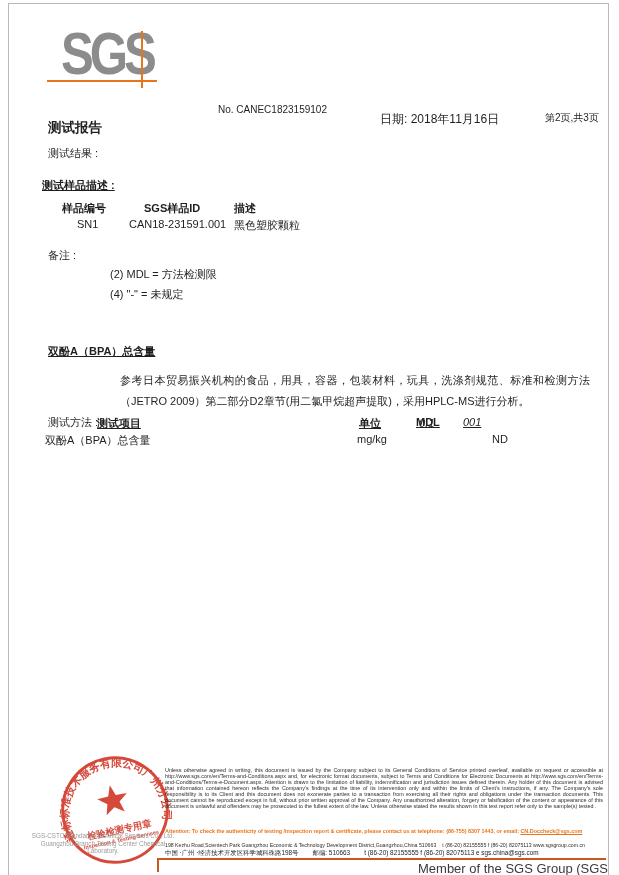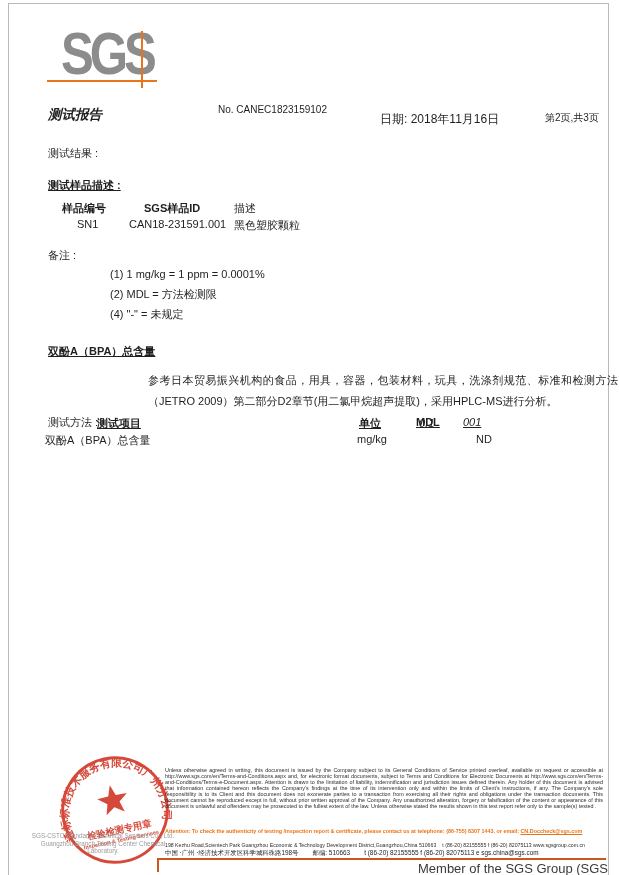--- a/index.html
+++ b/index.html
@@ -16,53 +16,53 @@
 
   
   .logo-text {
     left:61px; top:24px; font-size:60px; font-weight:bold; color:#8c8c8c;
     letter-spacing:-5px; line-height:1; transform:scaleX(.82); transform-origin:left top;
   }
   .logo-hline { left:47px; top:80px; width:110px; height:2px; background:#E8751A; }
   .logo-vline { left:141px; top:31px; width:2px; height:57px; background:#E8751A; }
 
   
-  .report-title { left:48px; top:106px; font-size:13.5px; font-weight:bold;font-style:italic; }
+  .report-title { left:48px; top:119px; font-size:13.5px; font-weight:bold; }
   .report-no   { left:218px; top:104px; font-size:10px; }
   .report-date { left:380px; top:111px; font-size:12px; }
   .report-page { left:497px; top:111px; font-size:10px;margin-left:48px; }
 
   .body-text { font-size:11px; }
 
   .lbl-result    { left:48px; top:146px; }
-  .lbl-sampledesc{ left:48px; top:178px; font-weight:bold; text-decoration:underline; }
+  .lbl-sampledesc{ left:42px; top:178px; font-weight:bold; text-decoration:underline; }
 
   .st-h1 { left:62px;  top:201px; font-weight:bold; }
   .st-h2 { left:144px; top:201px; font-weight:bold; }
-  .st-h3 { left:234px; top:201px; font-weight:normal; }
+  .st-h3 { left:234px; top:201px; font-weight:bold; }
   .st-r1 { left:77px;  top:218px; }
   .st-r2 { left:129px; top:218px; }
   .st-r3 { left:234px; top:218px; }
 
   .lbl-notes { left:48px; top:248px; }
   .notes-list { left:110px; top:264px; line-height:20.2px; }
 
   .bpa-heading { left:48px; top:344px; font-weight:bold; text-decoration:underline; }
 
   .lbl-method { left:48px; top:371px;margin-top:44px; }
-  .method-text { left:120px; top:370px; width:470px; line-height:20.5px; text-align:justify;margin-left:28px; }
+  .method-text { left:120px; top:370px; width:470px; line-height:20.5px; text-align:justify; }
 
   .rt-h1 { left:57px;  top:416px; font-weight:bold; text-decoration:underline;margin-left:40px; }
   .rt-h2 { left:359px; top:416px; font-weight:bold; text-decoration:underline; }
   .rt-h3 { left:416px; top:416px; font-weight:bold; text-decoration:underline; }
   .rt-h4 { left:463px; top:416px; font-style:italic; text-decoration:underline; }
   .rt-r1 { left:45px;  top:433px; }
   .rt-r2 { left:357px; top:433px; }
   .rt-r3 { left:419px; top:417px;font-style:italic; }
-  .rt-r4 { left:476px; top:433px;text-align:right; }
+  .rt-r4 { left:492px; top:433px;text-align:right; }
 
   
   .stamp { left:58px; top:754px; width:114px; height:112px; transform:rotate(-12deg); opacity:.92; }
   .company-lines {
     left:30px; top:832px; width:146px; text-align:center;
     font-size:6.3px; line-height:7.6px; color:#9b9b9b;
   }
 
   
   .legal {
@@ -105,21 +105,20 @@
 
 <div class="abs body-text st-h1">样品编号</div>
 <div class="abs body-text st-h2">SGS样品ID</div>
 <div class="abs body-text st-h3">描述</div>
 <div class="abs body-text st-r1">SN1</div>
 <div class="abs body-text st-r2">CAN18-231591.001</div>
 <div class="abs body-text st-r3">黑色塑胶颗粒</div>
 
 <div class="abs body-text lbl-notes">备注 :</div>
 <div class="abs body-text notes-list">
-  <div>(1) 1 mg/kg = 1 ppm = 0.0001%</div>
   <div>(2) MDL = 方法检测限</div>
   <div>(4) "-" = 未规定</div>
 </div>
 
 <div class="abs body-text bpa-heading">双酚A（BPA）总含量</div>
 
 <div class="abs body-text lbl-method">测试方法 :</div>
 <div class="abs body-text method-text">参考日本贸易振兴机构的食品，用具，容器，包装材料，玩具，洗涤剂规范、标准和检测方法（JETRO 2009）第二部分D2章节(用二氯甲烷超声提取)，采用HPLC-MS进行分析。</div>
 
 <div class="abs body-text rt-h1">测试项目</div>

